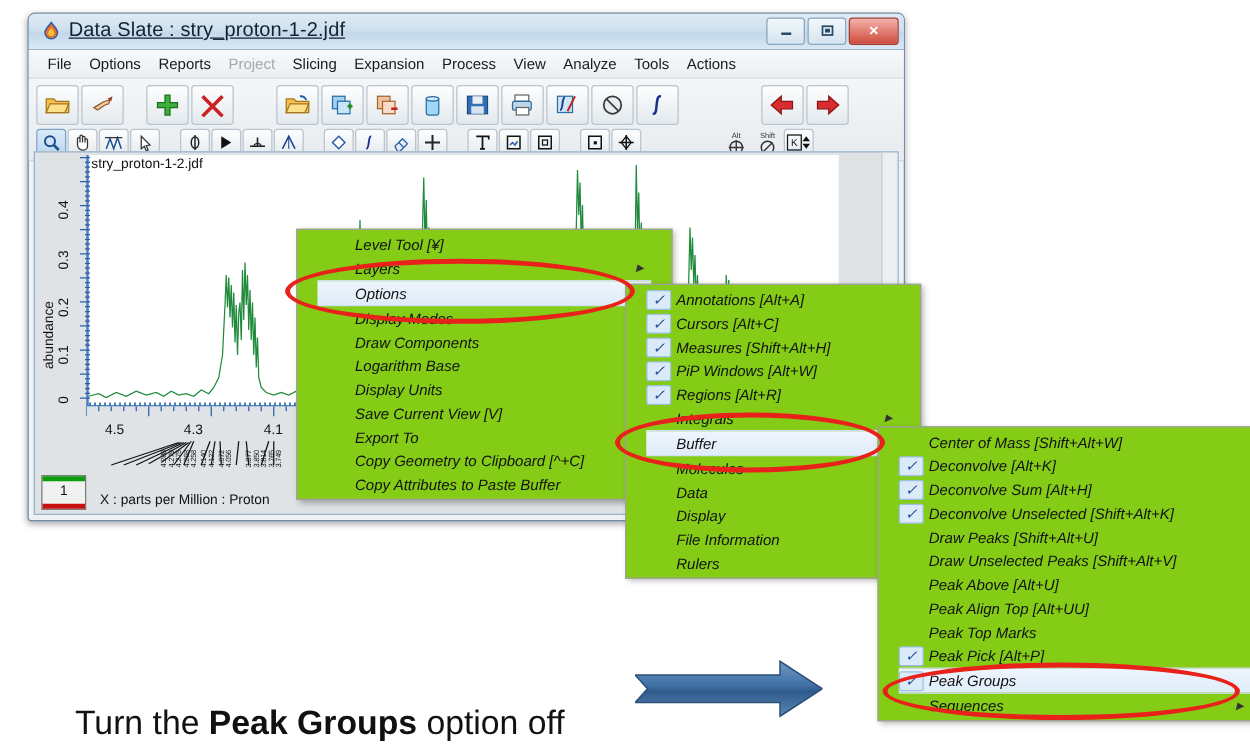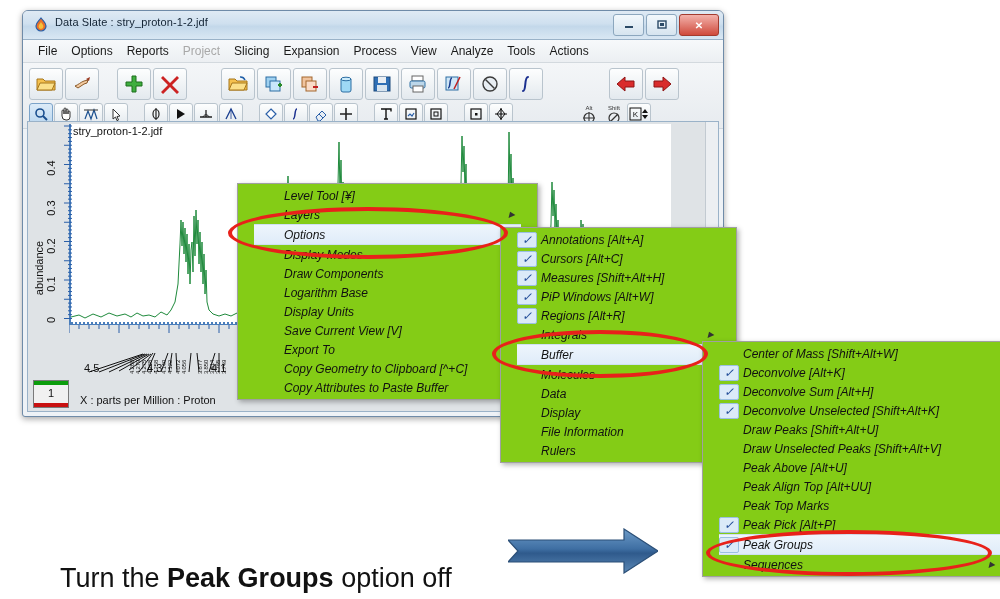--- a/index.html
+++ b/index.html
@@ -15,22 +15,23 @@
   }
   .titlebar{
     height:28px;border-radius:5px 5px 0 0;
     background:linear-gradient(to bottom,#dfeaf4 0%,#cfe0ef 45%,#c3d8ea 55%,#d9e7f3 100%);
     border-bottom:1px solid #9ab2c8;position:relative;
   }
   .title-icon{
     position:absolute;left:10px;top:6px;width:16px;height:16px;
   }
   .title-text{
-    position:absolute;left:32px;top:5px;font-size:11px;color:#123;
+    position:absolute;left:32px;top:5px;font-size:16px;color:#123;
     letter-spacing:.1px;
+    text-decoration:underline;
   }
   .winbtns{position:absolute;right:4px;top:3px;display:flex;gap:2px;}
   .winbtn{
     width:29px;height:20px;border:1px solid #8ca7be;border-radius:3px;
     background:linear-gradient(to bottom,#f2f8fc,#d6e4ef);
     display:flex;align-items:center;justify-content:center;
     font-size:10px;color:#24405a;
   }
   .winbtn.close{
     background:linear-gradient(to bottom,#f3b2ab,#cf4a3c);
@@ -77,21 +78,21 @@
     position:absolute;font-size:11px;color:#111;
     transform:rotate(-90deg);transform-origin:center;width:22px;text-align:center;
   }
   .canvas-wrap{
     position:absolute;left:41px;top:2px;width:600px;height:200px;background:#fff;
     border-left:2px solid #4a7ebb;border-bottom:1px solid #4a7ebb;
   }
   .specname{
     position:absolute;left:45px;top:3px;font-size:11px;color:#111;z-index:5;
   }
-  .xticklbl{position:absolute;font-size:11px;color:#111;margin-top:24px;}
+  .xticklbl{position:absolute;font-size:11px;color:#111;}
   .peaklbl{
     position:absolute;font-size:6px;color:#111;transform:rotate(-90deg);
     transform-origin:left top;white-space:nowrap;letter-spacing:-0.2px;
   }
   .statusline{
     position:absolute;left:52px;bottom:5px;font-size:11px;color:#111;
   }
   .pagebox{
     position:absolute;left:5px;bottom:3px;width:34px;height:26px;
     border:1px solid #7a7a7a;background:#f1f1f1;text-align:center;

